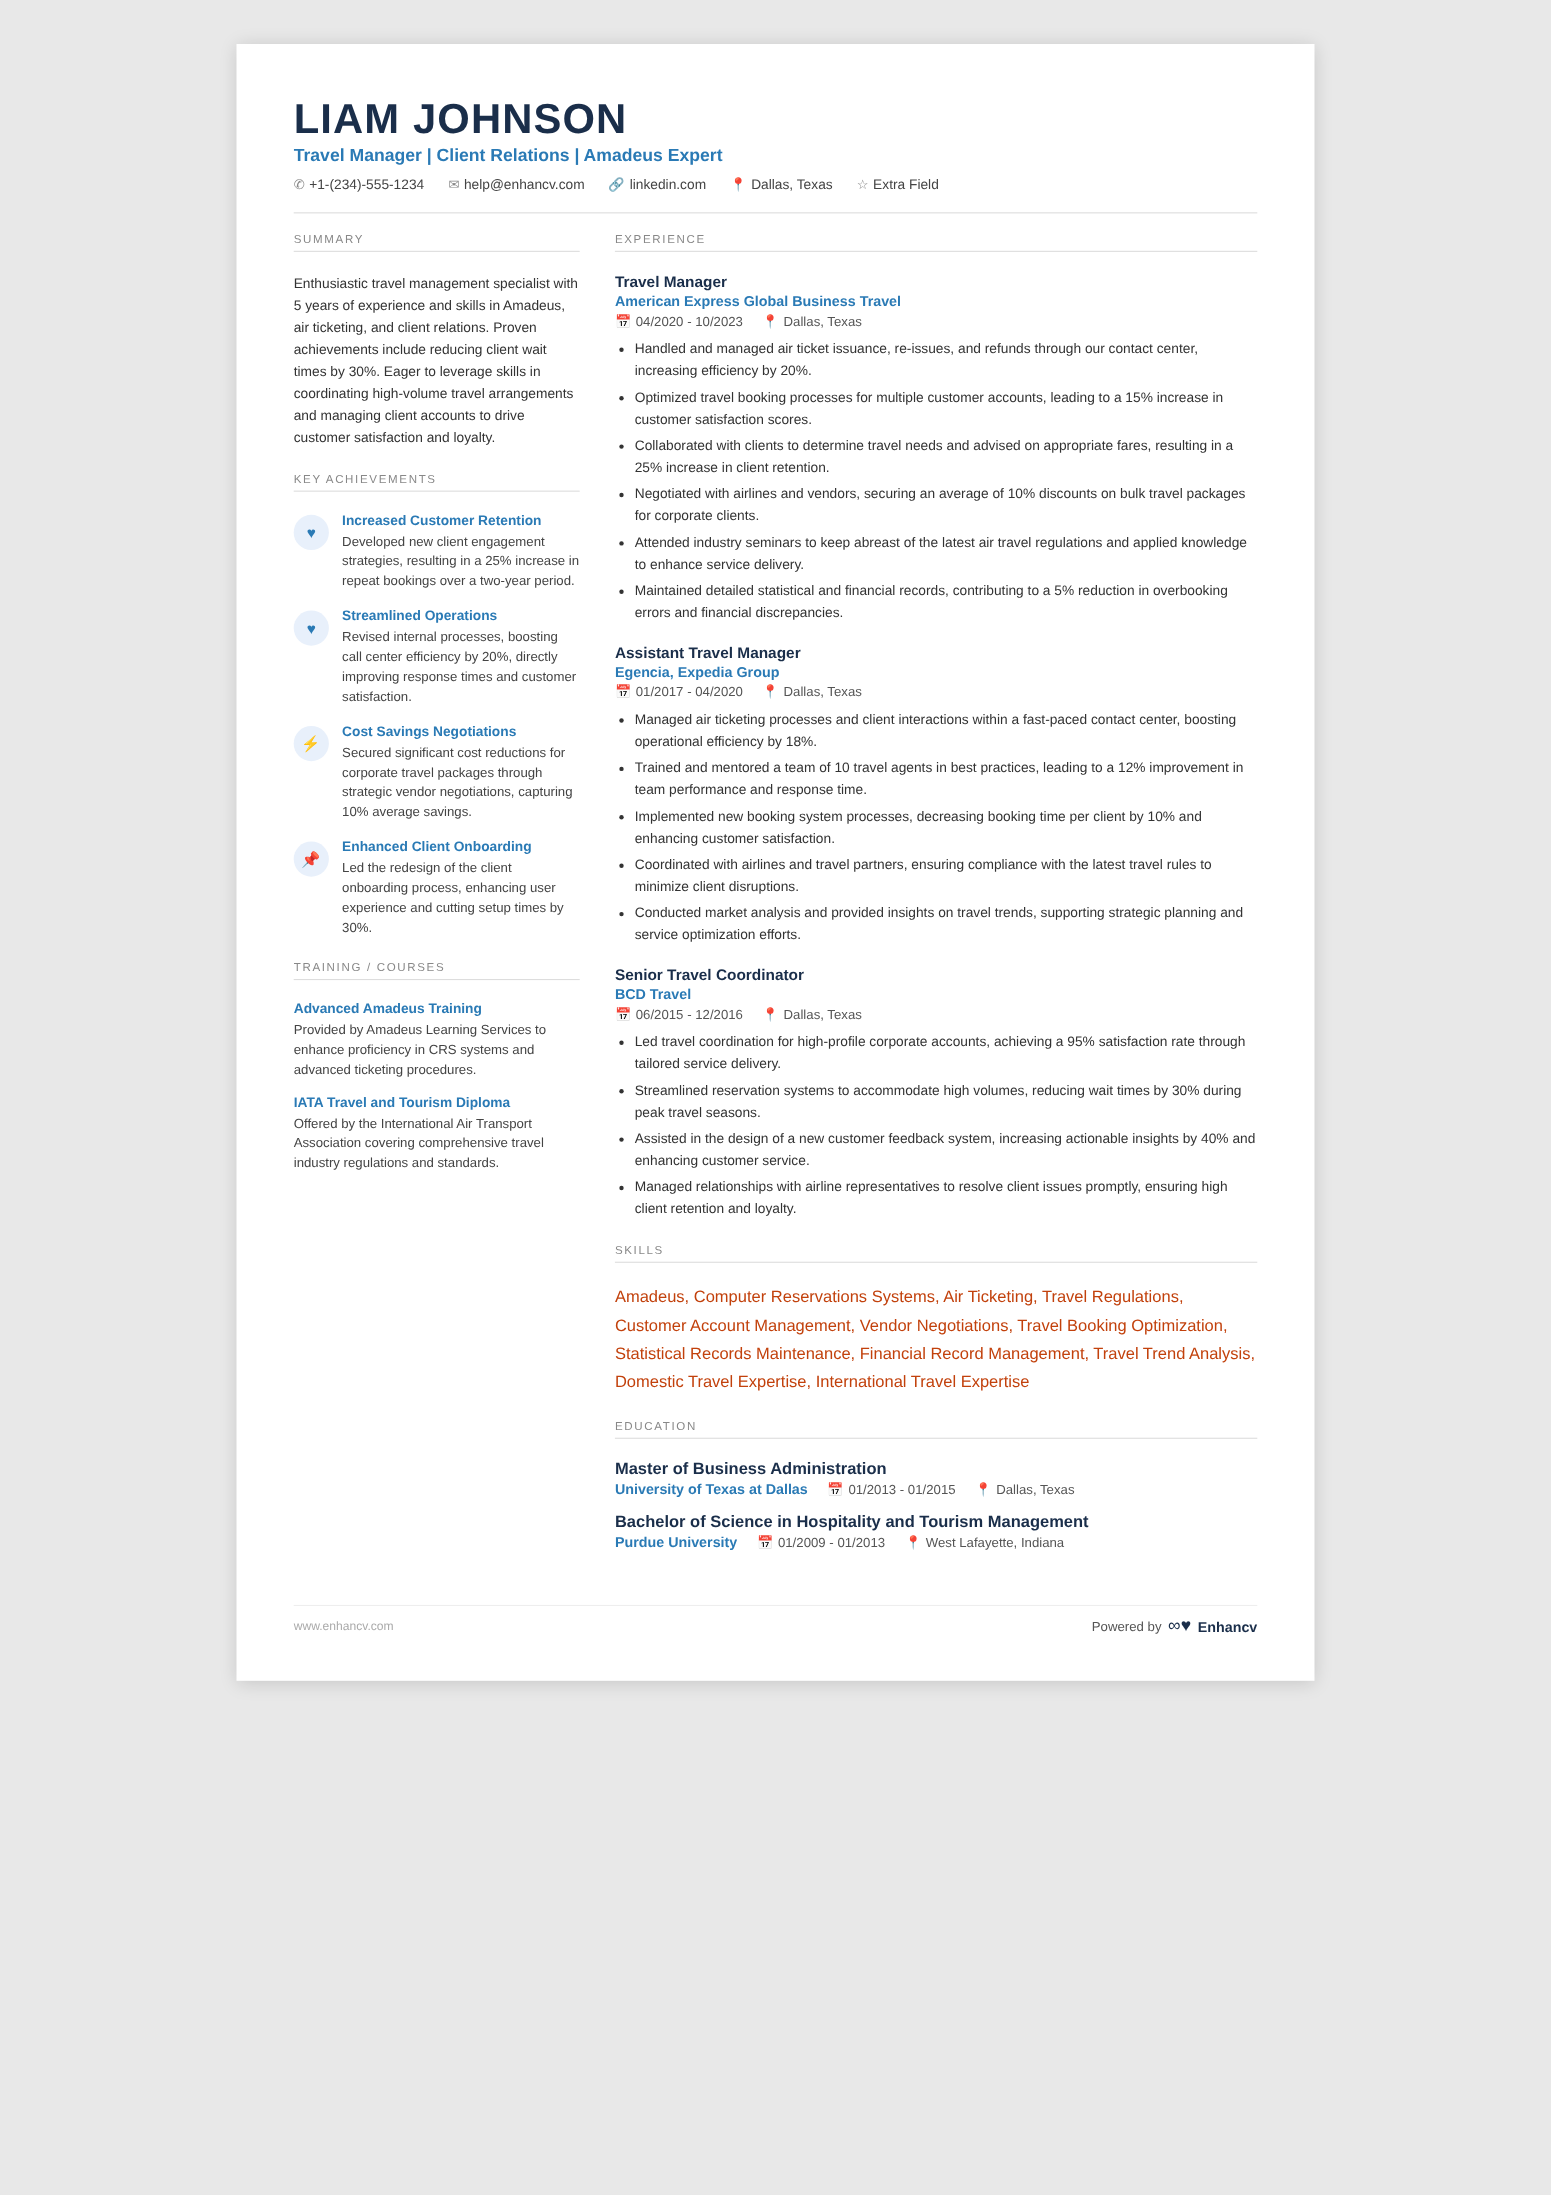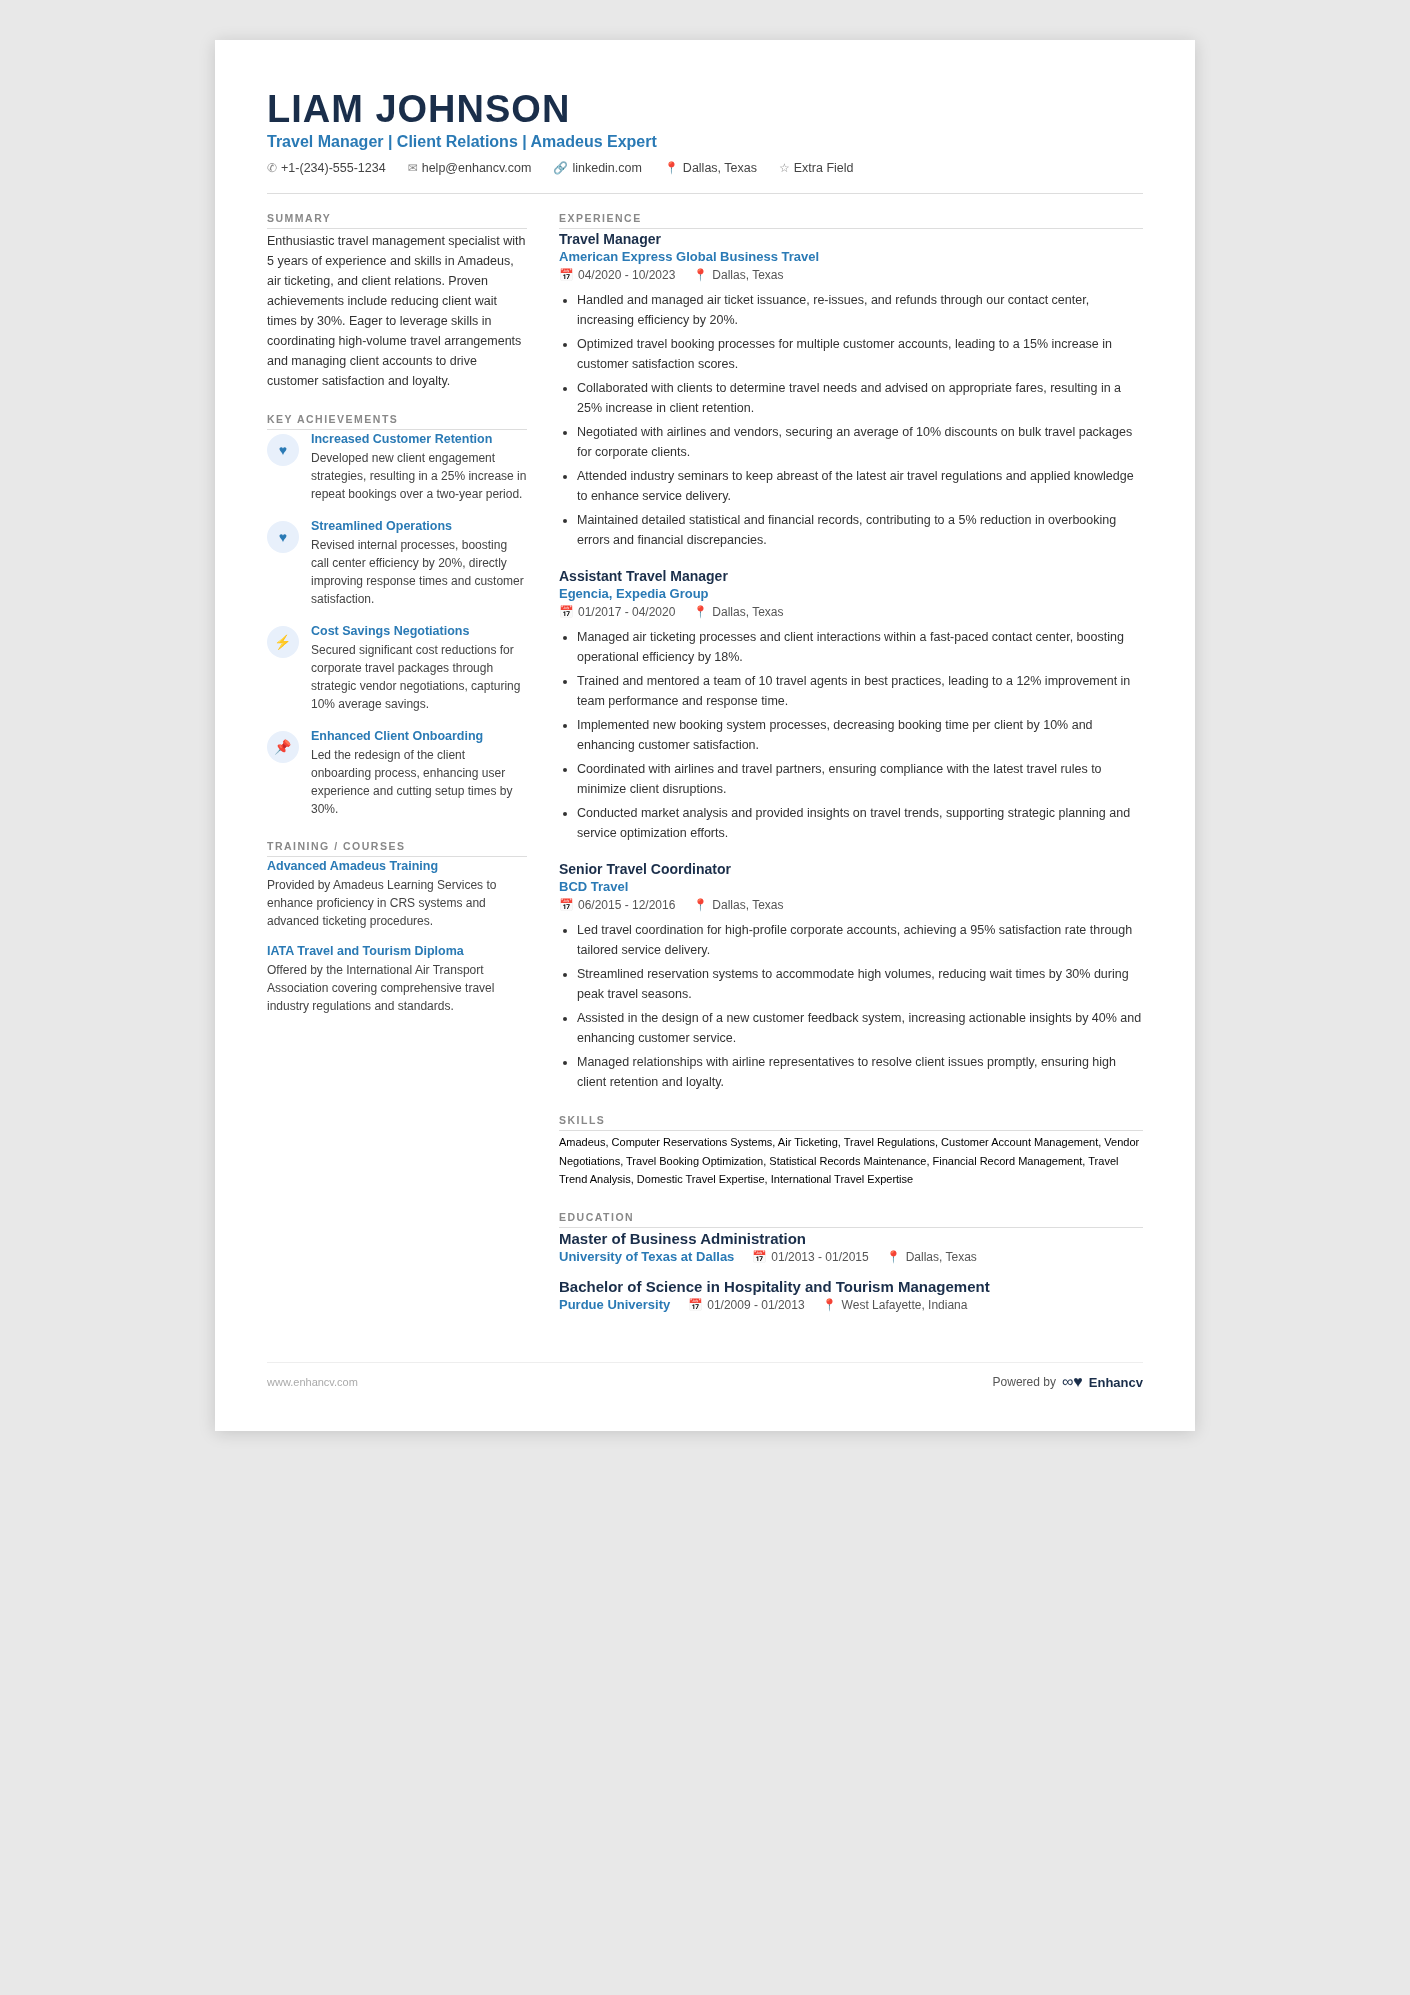--- a/index.html
+++ b/index.html
@@ -60,25 +60,25 @@
     }
     .left-col {
       width: 260px;
       flex-shrink: 0;
     }
     .right-col {
       flex: 1;
     }
     .section-label {
       font-size: 10.5px;
-      font-weight: 700;
+      font-weight: 400;
       color: #888;
       letter-spacing: 1.5px;
       text-transform: uppercase;
-      margin-bottom: 2px;
+      margin-bottom: 19px;
       border-bottom: 1px solid #ddd;
       padding-bottom: 4px;
     }
     .section-block {
       margin-bottom: 22px;
     }
     .summary-text {
       font-size: 12.5px;
       color: #333;
       line-height: 1.6;
@@ -166,22 +166,22 @@
     .exp-bullets li {
       font-size: 12.5px;
       color: #333;
       line-height: 1.6;
       margin-bottom: 4px;
     }
     .exp-block {
       margin-bottom: 18px;
     }
     .skills-text {
-      font-size: 11px;
-      color: #000000;
+      font-size: 15px;
+      color: #c2410c;
       line-height: 1.7;
     }
     .edu-degree {
       font-size: 15px;
       font-weight: 700;
       color: #1a2e4a;
       margin-bottom: 2px;
     }
     .edu-school {
       font-size: 13px;

